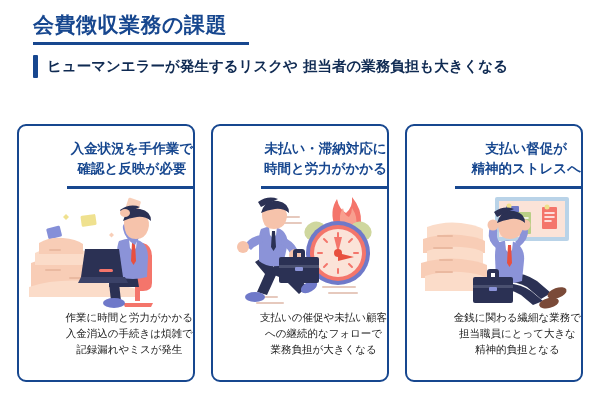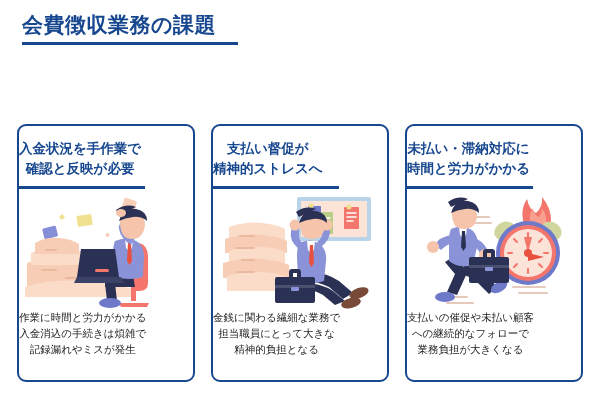--- a/index.html
+++ b/index.html
@@ -11,21 +11,21 @@
     height: 400px;
     background: #ffffff;
     font-family: "DejaVu Sans", "Liberation Sans", sans-serif;
     overflow: hidden;
     position: relative;
   }
 
   
   .header {
     position: absolute;
-    left: 22px;
+    left: 33px;
     top: 12px;
     width: 552px;
   }
   .page-title {
     font-size: 21px;
     font-weight: bold;
     color: #17478f;
     letter-spacing: 0.5px;
     line-height: 1.25;
     white-space: nowrap;
@@ -67,21 +67,21 @@
   }
   .card {
     width: 178px;
     height: 258px;
     border: 2px solid #17478f;
     border-radius: 9px;
     background: #ffffff;
     box-sizing: border-box;
     display: flex;
     flex-direction: column;
-    align-items: flex-start;
+    align-items: flex-end;
     overflow: hidden;
   }
   .card-heading {
     margin-top: 13px;
     font-size: 13.5px;
     font-weight: bold;
     color: #17478f;
     line-height: 1.45;
     text-align: center;
     white-space: pre-line;
@@ -106,20 +106,25 @@
     text-align: center;
     white-space: pre-line;
   }
 </style>
 </head>
 <body>
 
 <div class="header">
   <div class="page-title">会費徴収業務の課題</div>
   <div class="title-rule"></div>
+  <div class="subtitle-wrap">
+    <div class="subtitle-bar"></div>
+    <div class="subtitle-text">ヒューマンエラーが発生するリスクや
+担当者の業務負担も大きくなる</div>
+  </div>
 </div>
 
 <div class="cards">
 
   <div class="card">
     <div class="card-heading">入金状況を手作業で
 確認と反映が必要</div>
     <div class="card-divider"></div>
     <svg class="illus" viewBox="0 0 170 118">
 
@@ -174,20 +179,94 @@
 
       <g>
         <path d="M62 58 l34 0 l4 28 l-42 0 z" fill="#2b3154"></path>
         <path d="M58 86 l44 0 l3 6 l-50 0 z" fill="#3b4268"></path>
         <rect x="76" y="78" width="14" height="3" rx="1.5" fill="#f4756b"></rect>
       </g>
     </svg>
     <div class="card-caption">作業に時間と労力がかかる
 入金消込の手続きは煩雑で
 記録漏れやミスが発生</div>
+  </div>
+
+  <div class="card">
+    <div class="card-heading">未払い・滞納対応に
+時間と労力がかかる</div>
+    <div class="card-divider"></div>
+    <svg class="illus" viewBox="0 0 170 118">
+
+      <g>
+        <path d="M118 36 q-6 -16 2 -28 q2 10 9 14 q7 -6 6 -16 q10 12 9 26 q-1 6 -5 10 z" fill="#f4756b"></path>
+        <path d="M124 34 q-3 -10 2 -17 q1 7 6 9 q3 -4 3 -9 q6 9 4 18 z" fill="#f89f8f"></path>
+      </g>
+
+      <ellipse cx="98" cy="40" rx="11" ry="9" fill="#cfd79e" transform="rotate(-25 98 40)"></ellipse>
+      <ellipse cx="144" cy="40" rx="11" ry="9" fill="#cfd79e" transform="rotate(25 144 40)"></ellipse>
+
+      <circle cx="121" cy="62" r="32" fill="#6f79c9"></circle>
+      <circle cx="121" cy="62" r="28" fill="#f4756b"></circle>
+      <circle cx="121" cy="62" r="24" fill="#fbe3d8"></circle>
+      <g stroke="#f4756b" stroke-width="2" stroke-linecap="round">
+        <line x1="121" y1="42" x2="121" y2="46"></line>
+        <line x1="121" y1="78" x2="121" y2="82"></line>
+        <line x1="101" y1="62" x2="105" y2="62"></line>
+        <line x1="137" y1="62" x2="141" y2="62"></line>
+        <line x1="107" y1="48" x2="110" y2="51"></line>
+        <line x1="132" y1="73" x2="135" y2="76"></line>
+        <line x1="135" y1="48" x2="132" y2="51"></line>
+        <line x1="110" y1="73" x2="107" y2="76"></line>
+      </g>
+      <path d="M121 62 l-4 -16 l8 0 z" fill="#f4756b"></path>
+      <path d="M121 62 l16 4 l-16 4 z" fill="#e8503f"></path>
+      <circle cx="121" cy="62" r="4" fill="#e8503f"></circle>
+
+      <g stroke="#e6c9bd" stroke-width="2" stroke-linecap="round">
+        <line x1="60" y1="26" x2="82" y2="26"></line>
+        <line x1="66" y1="32" x2="84" y2="32"></line>
+        <line x1="106" y1="96" x2="138" y2="96"></line>
+        <line x1="112" y1="102" x2="140" y2="102"></line>
+        <line x1="30" y1="106" x2="60" y2="106"></line>
+        <line x1="40" y1="112" x2="66" y2="112"></line>
+      </g>
+
+      <g fill="#2b3154">
+        <path d="M46 66 q10 6 14 16 l-10 22 l-10 -3 l8 -18 q-6 -7 -10 -12 z"></path>
+        <path d="M58 72 q14 4 22 12 l10 12 l-8 7 l-12 -12 q-8 -6 -16 -8 z"></path>
+      </g>
+      <ellipse cx="38" cy="106" rx="10" ry="5" fill="#6f79c9"></ellipse>
+      <ellipse cx="92" cy="96" rx="9" ry="5" fill="#6f79c9" transform="rotate(-30 92 96)"></ellipse>
+
+      <path d="M44 38 q12 -6 22 2 q6 6 4 16 l-4 18 q-14 4 -24 -4 l0 -20 q0 -8 2 -12 z" fill="#8b93d8"></path>
+      <path d="M52 36 l8 0 l-1 8 l-3 3 l-3 -3 z" fill="#ffffff"></path>
+      <path d="M55 40 l3 0 l1 16 l-2.5 4 l-2.5 -4 z" fill="#2b3154"></path>
+
+      <path d="M44 44 q-12 2 -16 10 l6 5 q6 -6 12 -7 z" fill="#8b93d8"></path>
+      <circle cx="26" cy="56" r="6" fill="#f6c3ab"></circle>
+      <path d="M66 46 q10 4 14 12 l-7 4 q-4 -7 -10 -9 z" fill="#8b93d8"></path>
+      <circle cx="78" cy="64" r="6" fill="#f6c3ab"></circle>
+
+      <g>
+        <path d="M46 18 q10 -10 20 -2 q6 6 3 14 q-3 8 -12 8 q-9 0 -11 -8 q-2 -7 0 -12 z" fill="#f6c3ab"></path>
+        <path d="M44 22 q4 -14 17 -12 q11 2 11 12 q-6 -5 -14 -4 q-8 1 -14 4 z" fill="#2b3154"></path>
+        <path d="M44 16 l-3 -5 q10 -7 20 -3 z" fill="#2b3154"></path>
+      </g>
+
+      <g>
+        <rect x="62" y="66" width="40" height="26" rx="2" fill="#2b3154"></rect>
+        <rect x="62" y="74" width="40" height="3" fill="#4a5070"></rect>
+        <path d="M76 66 l0 -5 q0 -3 3 -3 l6 0 q3 0 3 3 l0 5 l-4 0 l0 -4 l-4 0 l0 4 z" fill="#2b3154"></path>
+        <rect x="78" y="76" width="8" height="4" rx="1" fill="#8b93d8"></rect>
+      </g>
+    </svg>
+    <div class="card-caption">支払いの催促や未払い顧客
+への継続的なフォローで
+業務負担が大きくなる</div>
   </div>
 
   <div class="card">
     <div class="card-heading">支払い督促が
 精神的ストレスへ</div>
     <div class="card-divider"></div>
     <svg class="illus" viewBox="0 0 170 118">
 
       <g>
         <rect x="84" y="6" width="74" height="44" rx="2" fill="#b9d3e8"></rect>
@@ -250,87 +329,13 @@
         <rect x="62" y="94" width="40" height="3" fill="#4a5070"></rect>
         <path d="M76 86 l0 -5 q0 -3 3 -3 l6 0 q3 0 3 3 l0 5 l-4 0 l0 -4 l-4 0 l0 4 z" fill="#2b3154"></path>
         <rect x="78" y="96" width="8" height="4" rx="1" fill="#8b93d8"></rect>
       </g>
     </svg>
     <div class="card-caption">金銭に関わる繊細な業務で
 担当職員にとって大きな
 精神的負担となる</div>
   </div>
 
-  <div class="card">
-    <div class="card-heading">未払い・滞納対応に
-時間と労力がかかる</div>
-    <div class="card-divider"></div>
-    <svg class="illus" viewBox="0 0 170 118">
-
-      <g>
-        <path d="M118 36 q-6 -16 2 -28 q2 10 9 14 q7 -6 6 -16 q10 12 9 26 q-1 6 -5 10 z" fill="#f4756b"></path>
-        <path d="M124 34 q-3 -10 2 -17 q1 7 6 9 q3 -4 3 -9 q6 9 4 18 z" fill="#f89f8f"></path>
-      </g>
-
-      <ellipse cx="98" cy="40" rx="11" ry="9" fill="#cfd79e" transform="rotate(-25 98 40)"></ellipse>
-      <ellipse cx="144" cy="40" rx="11" ry="9" fill="#cfd79e" transform="rotate(25 144 40)"></ellipse>
-
-      <circle cx="121" cy="62" r="32" fill="#6f79c9"></circle>
-      <circle cx="121" cy="62" r="28" fill="#f4756b"></circle>
-      <circle cx="121" cy="62" r="24" fill="#fbe3d8"></circle>
-      <g stroke="#f4756b" stroke-width="2" stroke-linecap="round">
-        <line x1="121" y1="42" x2="121" y2="46"></line>
-        <line x1="121" y1="78" x2="121" y2="82"></line>
-        <line x1="101" y1="62" x2="105" y2="62"></line>
-        <line x1="137" y1="62" x2="141" y2="62"></line>
-        <line x1="107" y1="48" x2="110" y2="51"></line>
-        <line x1="132" y1="73" x2="135" y2="76"></line>
-        <line x1="135" y1="48" x2="132" y2="51"></line>
-        <line x1="110" y1="73" x2="107" y2="76"></line>
-      </g>
-      <path d="M121 62 l-4 -16 l8 0 z" fill="#f4756b"></path>
-      <path d="M121 62 l16 4 l-16 4 z" fill="#e8503f"></path>
-      <circle cx="121" cy="62" r="4" fill="#e8503f"></circle>
-
-      <g stroke="#e6c9bd" stroke-width="2" stroke-linecap="round">
-        <line x1="60" y1="26" x2="82" y2="26"></line>
-        <line x1="66" y1="32" x2="84" y2="32"></line>
-        <line x1="106" y1="96" x2="138" y2="96"></line>
-        <line x1="112" y1="102" x2="140" y2="102"></line>
-        <line x1="30" y1="106" x2="60" y2="106"></line>
-        <line x1="40" y1="112" x2="66" y2="112"></line>
-      </g>
-
-      <g fill="#2b3154">
-        <path d="M46 66 q10 6 14 16 l-10 22 l-10 -3 l8 -18 q-6 -7 -10 -12 z"></path>
-        <path d="M58 72 q14 4 22 12 l10 12 l-8 7 l-12 -12 q-8 -6 -16 -8 z"></path>
-      </g>
-      <ellipse cx="38" cy="106" rx="10" ry="5" fill="#6f79c9"></ellipse>
-      <ellipse cx="92" cy="96" rx="9" ry="5" fill="#6f79c9" transform="rotate(-30 92 96)"></ellipse>
-
-      <path d="M44 38 q12 -6 22 2 q6 6 4 16 l-4 18 q-14 4 -24 -4 l0 -20 q0 -8 2 -12 z" fill="#8b93d8"></path>
-      <path d="M52 36 l8 0 l-1 8 l-3 3 l-3 -3 z" fill="#ffffff"></path>
-      <path d="M55 40 l3 0 l1 16 l-2.5 4 l-2.5 -4 z" fill="#2b3154"></path>
-
-      <path d="M44 44 q-12 2 -16 10 l6 5 q6 -6 12 -7 z" fill="#8b93d8"></path>
-      <circle cx="26" cy="56" r="6" fill="#f6c3ab"></circle>
-      <path d="M66 46 q10 4 14 12 l-7 4 q-4 -7 -10 -9 z" fill="#8b93d8"></path>
-      <circle cx="78" cy="64" r="6" fill="#f6c3ab"></circle>
-
-      <g>
-        <path d="M46 18 q10 -10 20 -2 q6 6 3 14 q-3 8 -12 8 q-9 0 -11 -8 q-2 -7 0 -12 z" fill="#f6c3ab"></path>
-        <path d="M44 22 q4 -14 17 -12 q11 2 11 12 q-6 -5 -14 -4 q-8 1 -14 4 z" fill="#2b3154"></path>
-        <path d="M44 16 l-3 -5 q10 -7 20 -3 z" fill="#2b3154"></path>
-      </g>
-
-      <g>
-        <rect x="62" y="66" width="40" height="26" rx="2" fill="#2b3154"></rect>
-        <rect x="62" y="74" width="40" height="3" fill="#4a5070"></rect>
-        <path d="M76 66 l0 -5 q0 -3 3 -3 l6 0 q3 0 3 3 l0 5 l-4 0 l0 -4 l-4 0 l0 4 z" fill="#2b3154"></path>
-        <rect x="78" y="76" width="8" height="4" rx="1" fill="#8b93d8"></rect>
-      </g>
-    </svg>
-    <div class="card-caption">支払いの催促や未払い顧客
-への継続的なフォローで
-業務負担が大きくなる</div>
-  </div>
-
 </div>
 
 </body></html>

